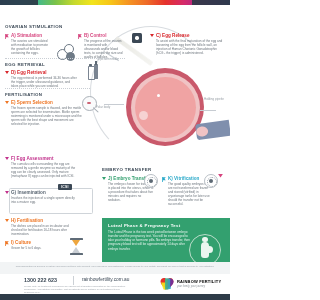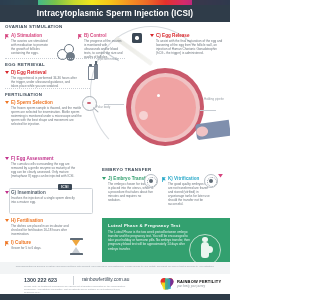--- a/index.html
+++ b/index.html
@@ -214,23 +214,20 @@
 </head>
 <body>
 
 <div class="page">
 
   <div class="rainbow-bar">
     <div class="dark-cap"></div>
     <div class="dark-cap r"></div>
   </div>
 
-  <div class="title-band">
-    <div class="t">Intracytoplasmic Sperm Injection (ICSI)</div>
-  </div>
 
   <div class="canvas">
 
     <div class="illus">
       <div class="arcline" style="left:-6px;top:-4px;width:120px;height:130px;"></div>
 
       <div class="egg-outer">
         <div class="egg-mid">
           <div class="egg-inner"></div>
           <div class="polar"></div>

